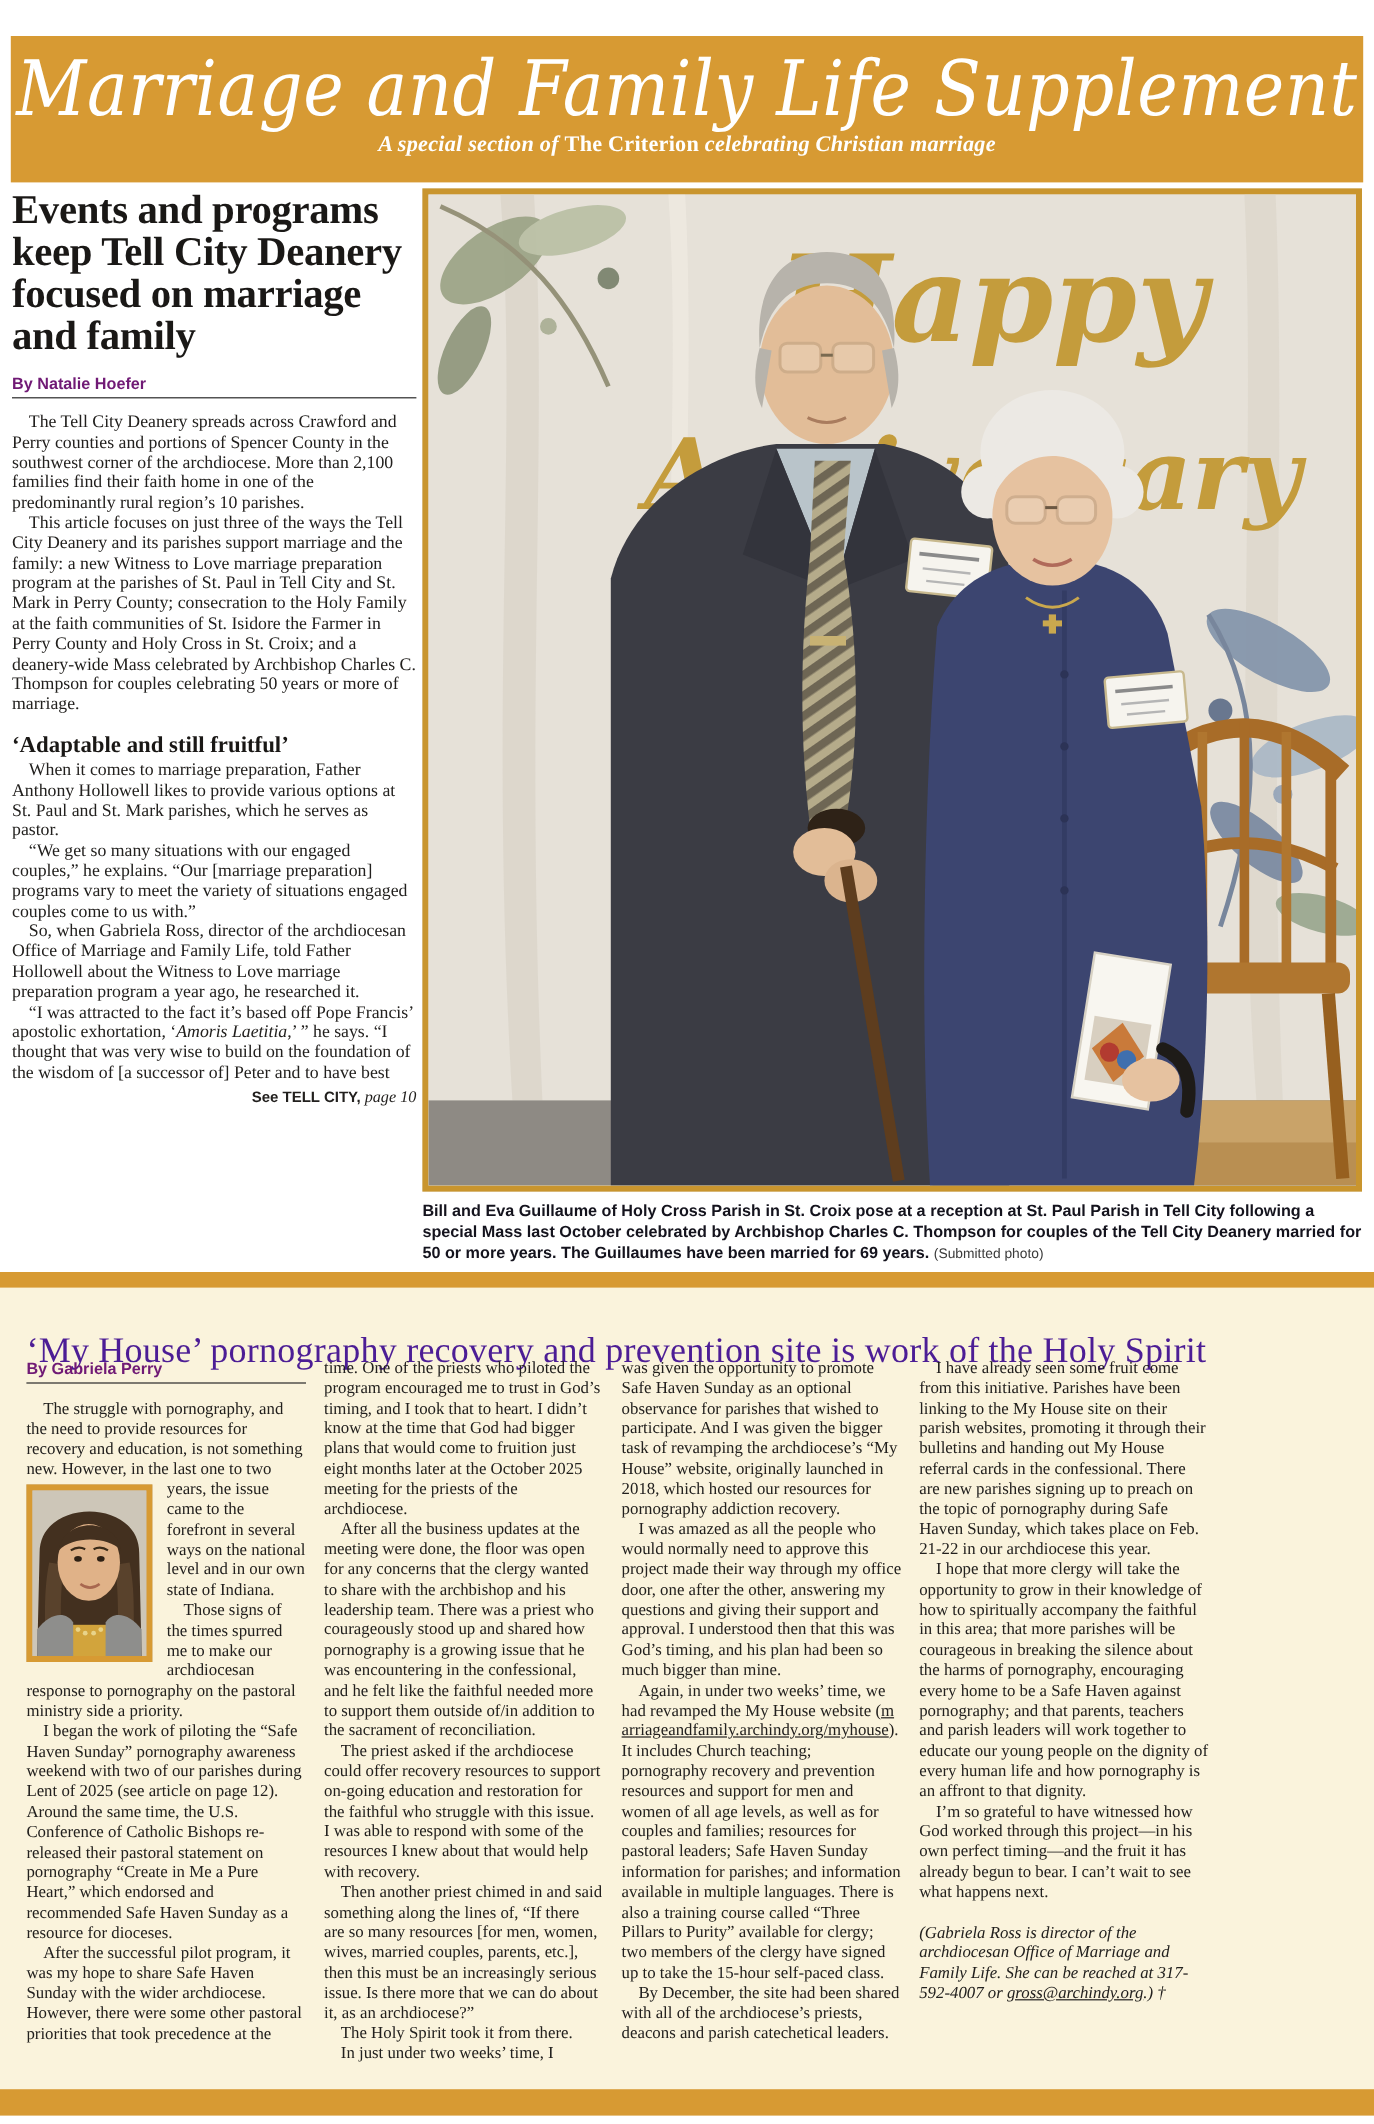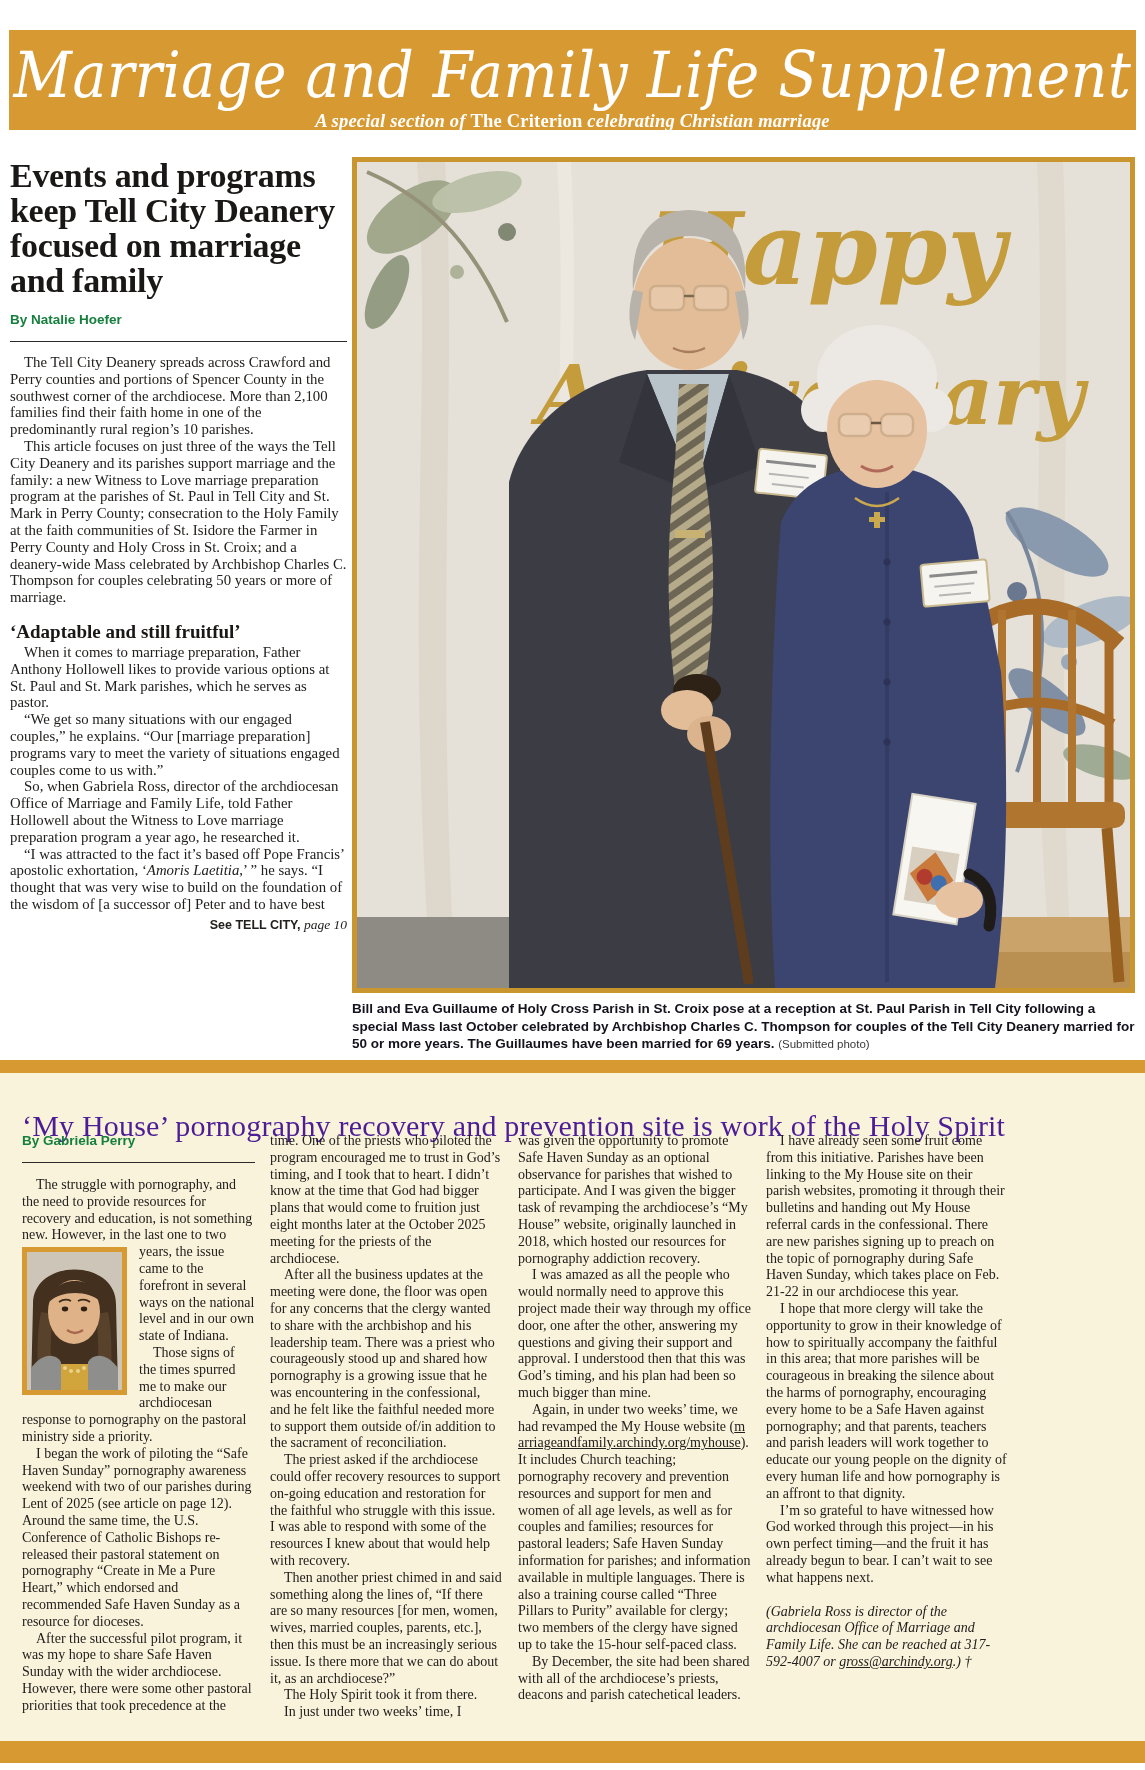--- a/index.html
+++ b/index.html
@@ -10,42 +10,42 @@
   }
   * { box-sizing: border-box; }
   html, body { margin:0; padding:0; }
   body {
     width:1145px; height:1770px; position:relative; background:#ffffff;
     font-family:"Liberation Serif", serif; color:var(--ink); overflow:hidden;
   }
 
   
   .masthead {
-    position:absolute; left:9px; right:9px; top:30px; height:100px;
+    position:absolute; left:9px; right:9px; top:30px; height:122px;
     background:var(--gold); text-align:center; color:#fff;
   }
   .masthead-title {
     font-family:"DejaVu Serif", serif; font-style:italic; font-weight:400;
     font-size:57px; line-height:1; padding-top:12px; letter-spacing:0.5px;
     transform:scaleY(1.12); transform-origin:top center;
   }
   .masthead-sub {
     font-size:18.5px; font-weight:bold; margin-top:12px; letter-spacing:0.2px;
   }
   .masthead-sub .it { font-style:italic; }
 
   
   .lead { position:absolute; left:10px; top:158px; width:337px; }
   .lead h1 {
     margin:0 0 14px 0; font-size:34px; line-height:35px; font-weight:bold;
     color:#1A1816; letter-spacing:-0.3px;
   }
   .byline {
     font-family:"Liberation Sans", sans-serif; font-weight:bold; font-size:13.5px;
-    color:#15803d; padding-bottom:14px; border-bottom:1.5px solid #2a2a2a; margin-bottom:12px;
+    color:#701a75; padding-bottom:4px; border-bottom:1.5px solid #2a2a2a; margin-bottom:12px;
   }
   .lead p, .fcol p {
     margin:0; font-size:14.8px; line-height:16.8px; text-indent:14px; text-align:left;
   }
   .lead h3 {
     margin:15px 0 1px 0; font-size:19px; font-weight:bold; color:#1A1816;
   }
   .noindent { text-indent:0 !important; }
   .jump { text-align:right; margin-top:2px; }
   .jump-see { font-family:"Liberation Sans", sans-serif; font-weight:bold; font-size:12.5px; }

